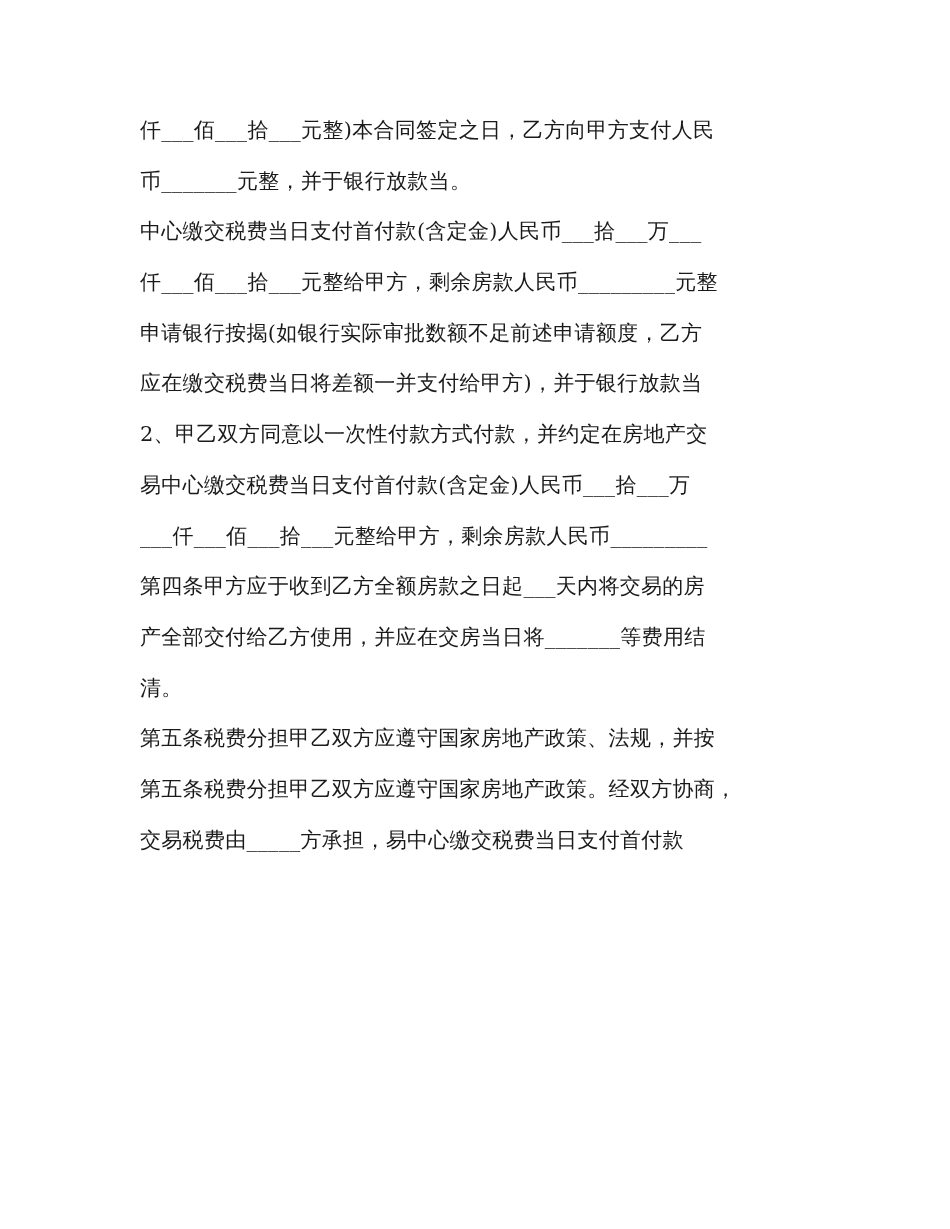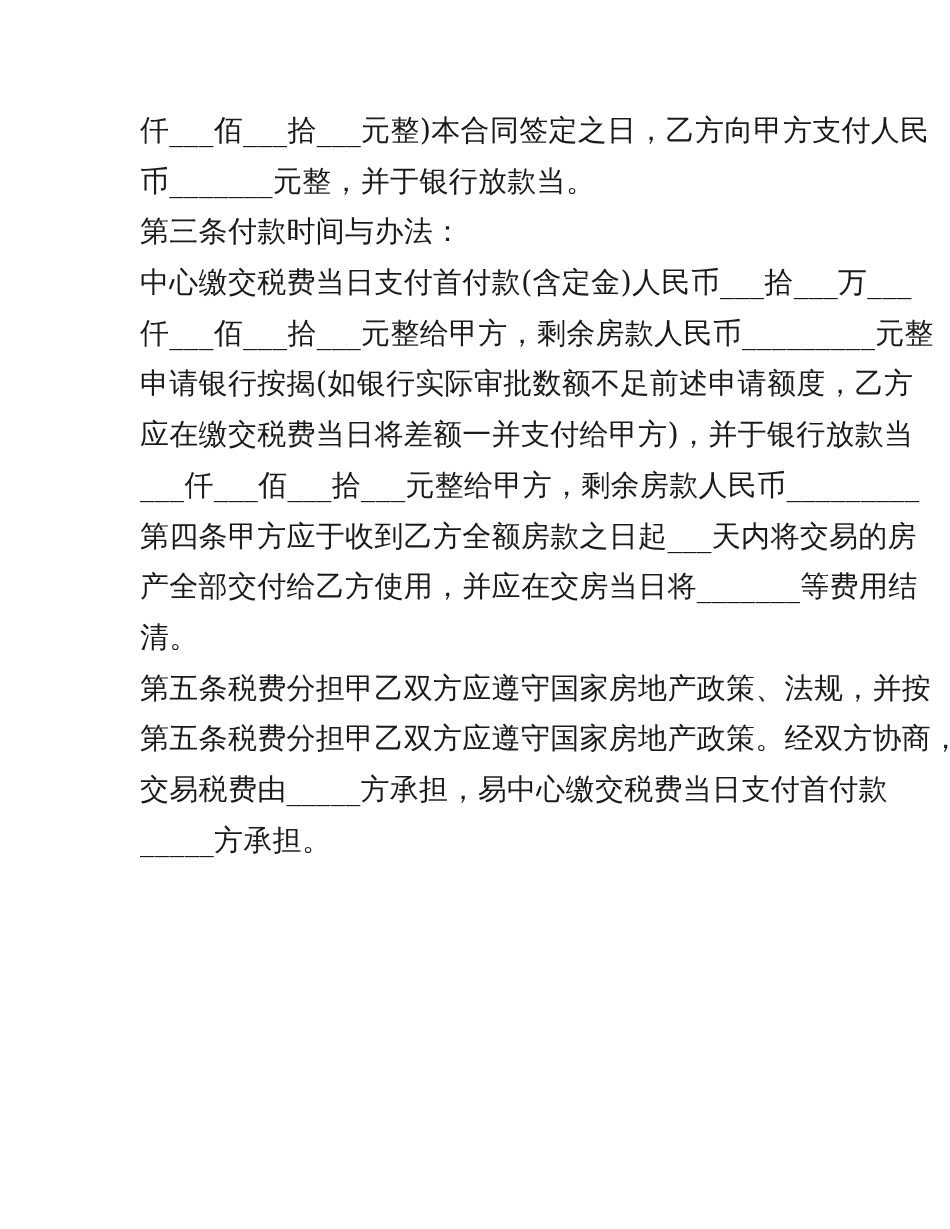--- a/index.html
+++ b/index.html
@@ -25,39 +25,39 @@
     }
     .content {
       position: absolute;
       left: 140px;
       top: 111px;
       width: 680px;
     }
     .line {
       height: 50.7px;
       line-height: 38px;
-      font-size: 29px;
+      font-size: 21px;
       white-space: nowrap;
       letter-spacing: 0.3px;
     }
   </style>
 </head>
 <body>
 
 <div class="page">
   <div class="content">
     <div class="line">仟___佰___拾___元整)本合同签定之日，乙方向甲方支付人民</div>
     <div class="line">币_______元整，并于银行放款当。</div>
-    <div class="line">第三条付款时间与办法：</div>
     <div class="line">中心缴交税费当日支付首付款(含定金)人民币___拾___万___</div>
     <div class="line">仟___佰___拾___元整给甲方，剩余房款人民币_________元整</div>
     <div class="line">申请银行按揭(如银行实际审批数额不足前述申请额度，乙方</div>
     <div class="line">应在缴交税费当日将差额一并支付给甲方)，并于银行放款当</div>
+    <div class="line">2、甲乙双方同意以一次性付款方式付款，并约定在房地产交</div>
+    <div class="line">易中心缴交税费当日支付首付款(含定金)人民币___拾___万</div>
     <div class="line">___仟___佰___拾___元整给甲方，剩余房款人民币_________</div>
     <div class="line">第四条甲方应于收到乙方全额房款之日起___天内将交易的房</div>
     <div class="line">产全部交付给乙方使用，并应在交房当日将_______等费用结</div>
     <div class="line">清。</div>
     <div class="line">第五条税费分担甲乙双方应遵守国家房地产政策、法规，并按</div>
     <div class="line">第五条税费分担甲乙双方应遵守国家房地产政策。经双方协商，</div>
     <div class="line">交易税费由_____方承担，易中心缴交税费当日支付首付款</div>
-    <div class="line">_____方承担。</div>
   </div>
 </div>
 
 </body></html>

